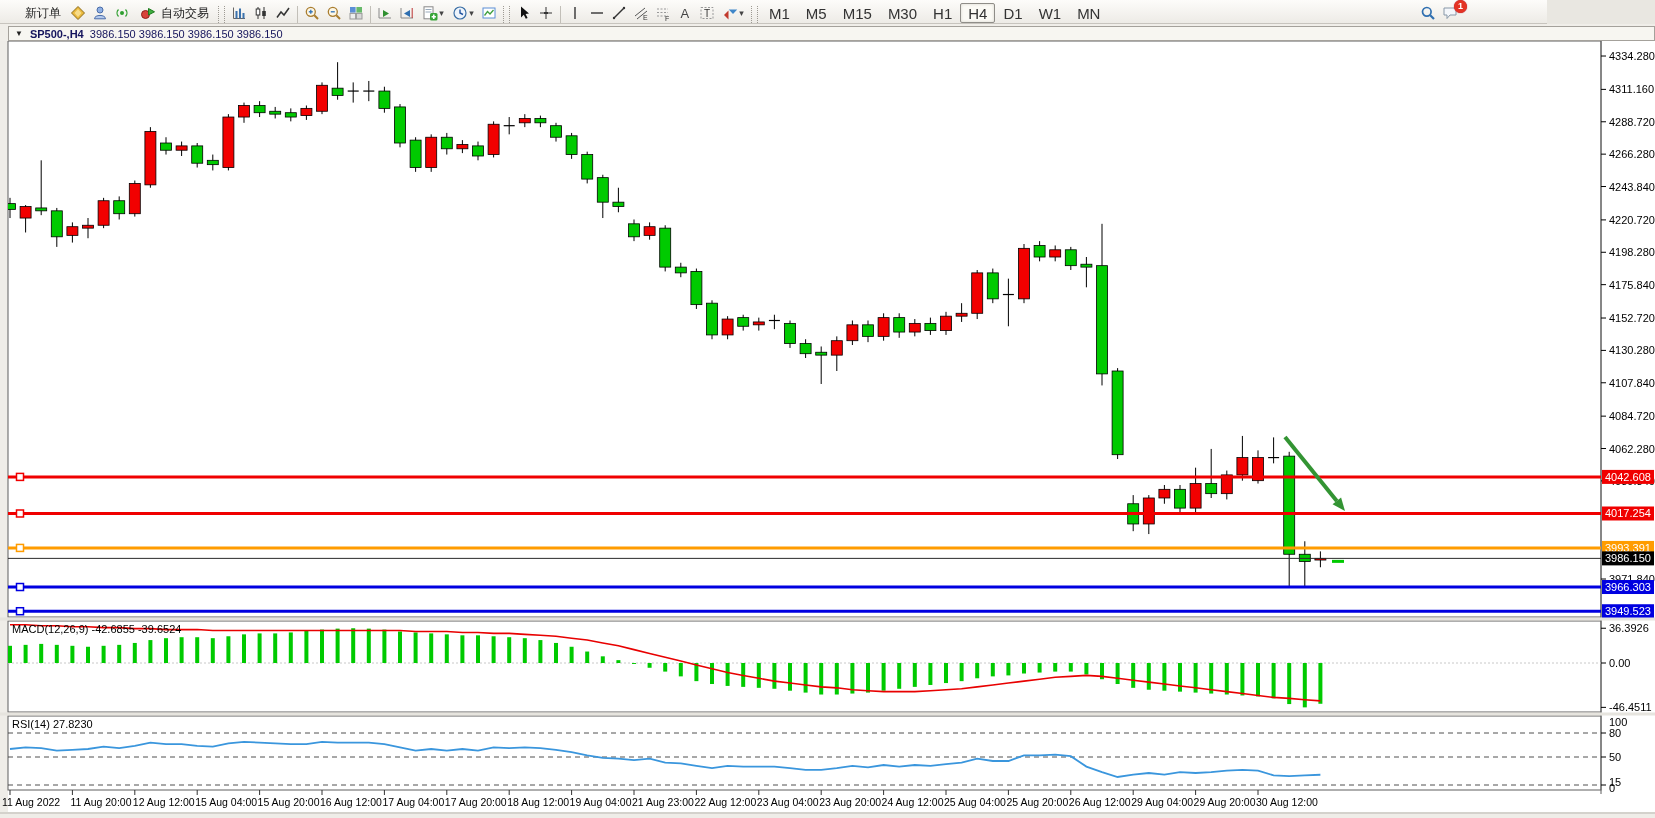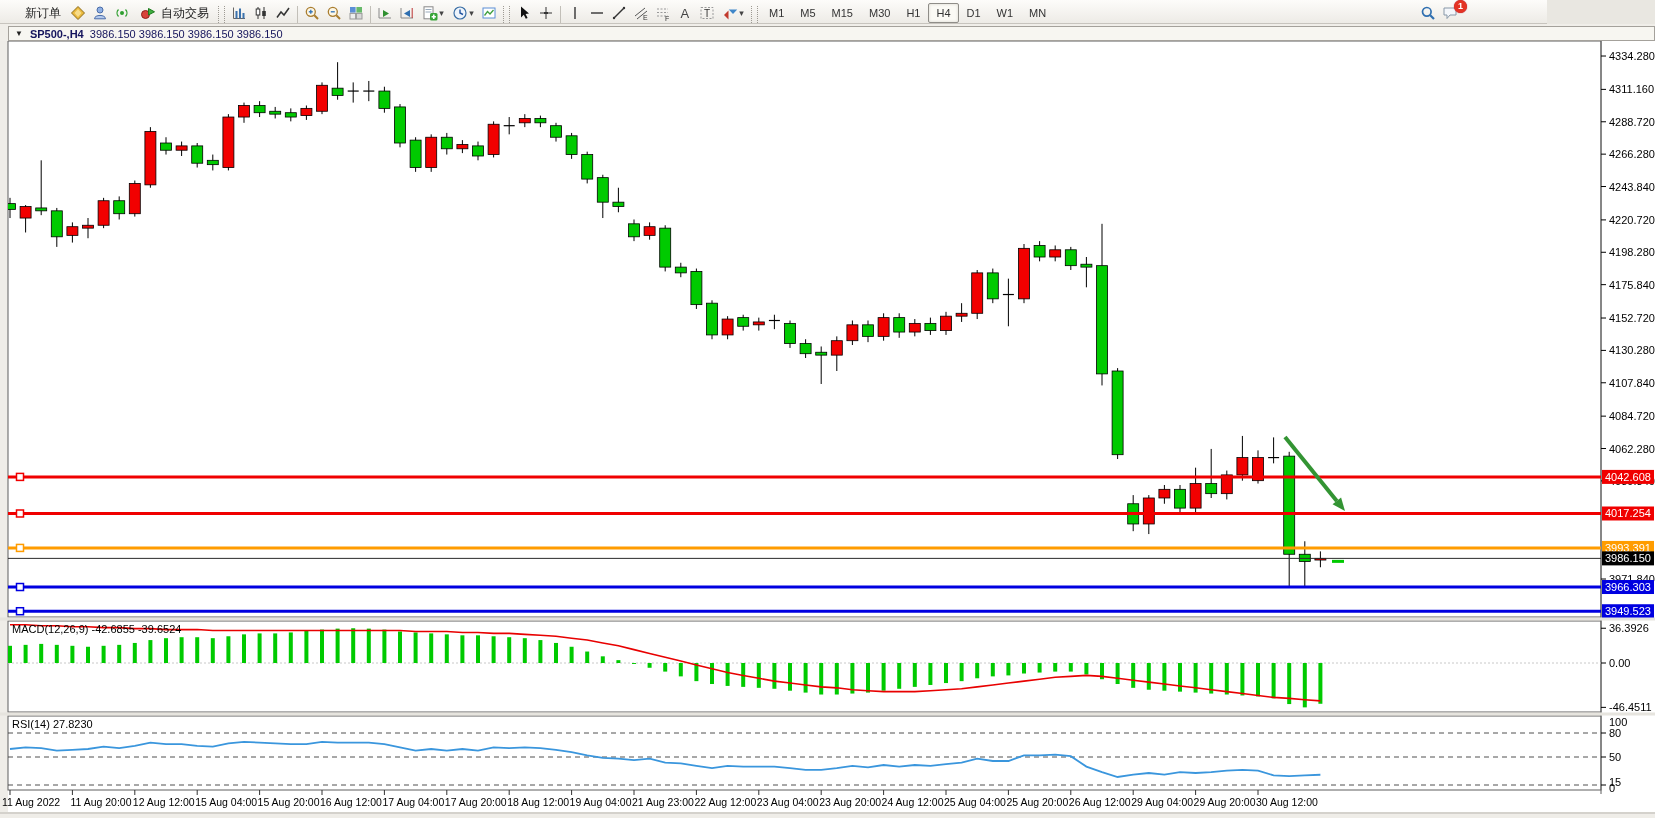--- a/index.html
+++ b/index.html
@@ -17,21 +17,21 @@
     border-bottom:1px solid #c7c4be;
     padding-left:19px;font-size:12px;color:#222;
     position:relative;z-index:5;
   }
   .tb-btn{height:20px;display:flex;align-items:center;gap:4px;padding:0 6px;border-radius:2px;cursor:default;white-space:nowrap;}
   .tb-icon{width:22px;height:20px;display:flex;align-items:center;justify-content:center;border-radius:2px;position:relative;}
   .tb-icon svg{width:16px;height:16px;display:block;}
   .tb-sep{width:1px;height:17px;background:#c2bfb8;margin:0 3px;}
   .tb-grip{width:5px;height:17px;border-left:1px dotted #9d9a93;border-right:1px dotted #9d9a93;margin:0 3px;}
   .tb-caret{font-size:9px;color:#444;margin-left:1px;}
-  .tf-btn{height:18px;display:flex;align-items:center;padding:0 7px;font-size:11px;color:#333;border:1px solid transparent;border-radius:2px;}
+  .tf-btn{height:18px;display:flex;align-items:center;padding:0 7px;font-size:15px;color:#333;border:1px solid transparent;border-radius:2px;}
   .tf-active{background:#fbfaf5;border:1px solid #8f8d88;box-shadow:inset 0 0 3px #d8d5ce;margin-top:10px;}
   .tb-spacer{flex:1 1 auto;}
   .badge{
     position:absolute;top:-3px;right:-6px;min-width:13px;height:13px;border-radius:7px;
     background:#e43324;color:#fff;font-size:9px;line-height:13px;text-align:center;font-weight:bold;
     box-shadow:0 0 1px #902;
   }
   #tb-right-pad{width:86px;}
   
   #chart-window{

